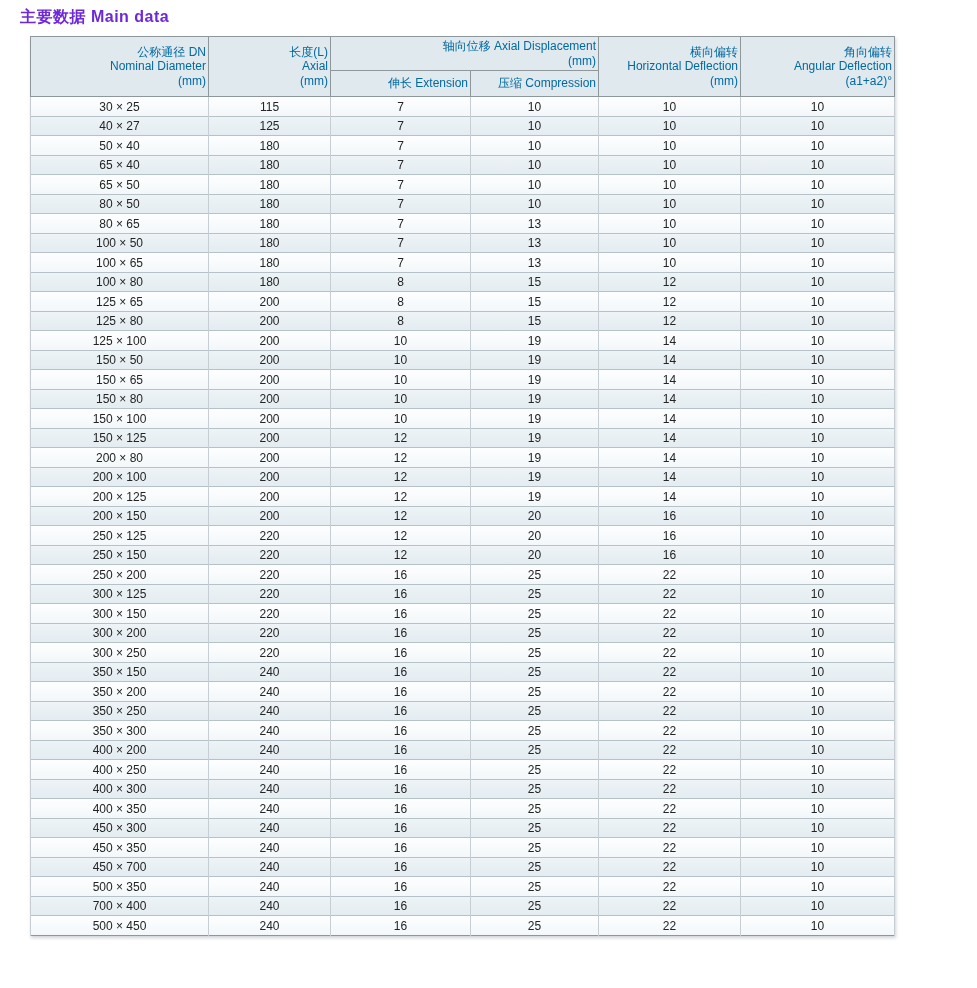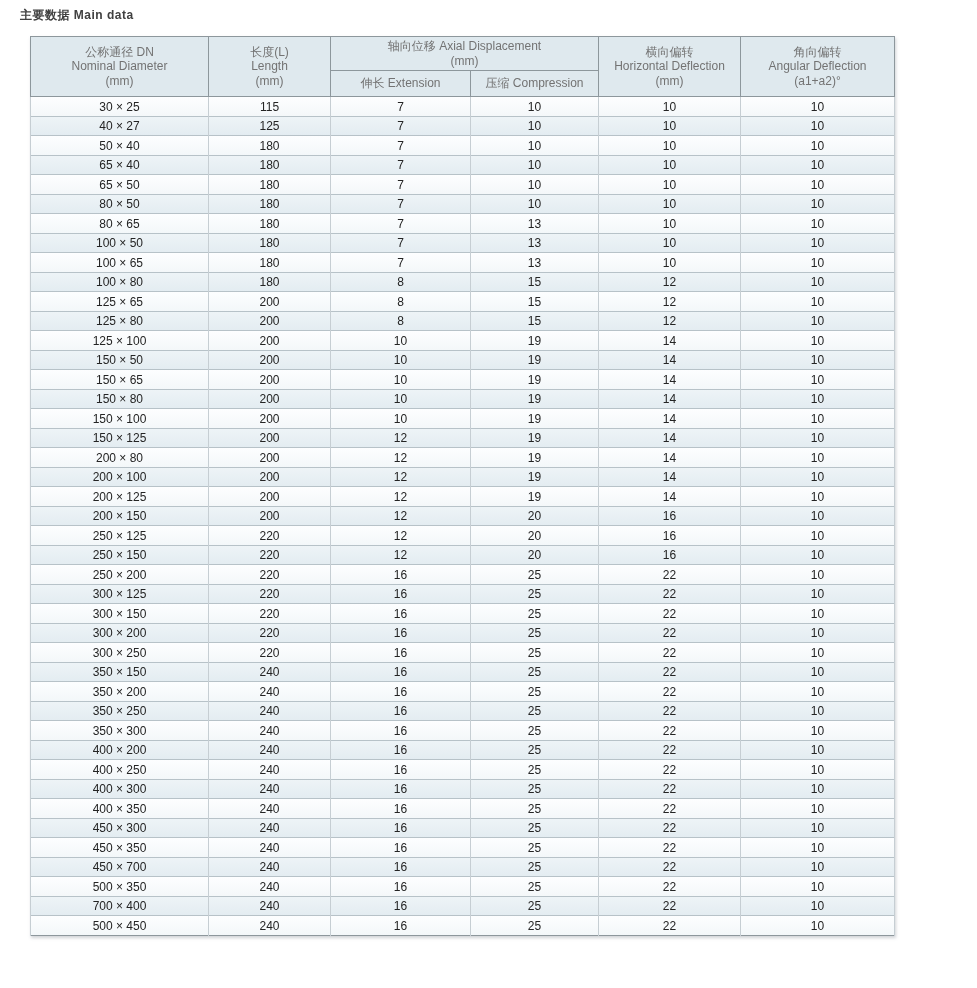--- a/index.html
+++ b/index.html
@@ -22,47 +22,47 @@
     width: 977px;
     height: 988px;
     overflow: hidden;
     font-family: "Liberation Sans", "DejaVu Sans", sans-serif;
     color: var(--text-color);
   }
   .page-title {
     position: absolute;
     left: 20px;
     top: 7px;
-    font-size: 12px;
+    font-size: 16px;
     font-weight: bold;
-    color: #404040;
+    color: #6d28d9;
     letter-spacing: 0.5px;
     white-space: pre;
   }
   .data-table {
     position: absolute;
     left: 30px;
     top: 36px;
     width: 864px;
     border-collapse: collapse;
     table-layout: fixed;
     border: 1px solid var(--outer-border);
     box-shadow: 1px 2px 3px rgba(120,130,140,0.35);
   }
   .data-table th {
     background: var(--header-bg);
     border: 1px solid var(--header-border);
     font-size: 12px;
     font-weight: normal;
     line-height: 1.22;
-    text-align: center;
+    text-align: right;
     vertical-align: middle;
     white-space: pre-line;
-    padding: 2px 8px;
-    color: #737373;
+    padding: 2px 2px;
+    color: #0369a1;
   }
   .data-table thead tr.header-top th { height: 30px; }
   .data-table thead tr.header-sub th { height: 26px; }
   .data-table td {
     border-left: 1px solid var(--col-line);
     border-right: 1px solid var(--col-line);
     border-top: 1px solid var(--row-line);
     font-size: 12px;
     text-align: center;
     vertical-align: middle;
@@ -91,21 +91,21 @@
     <col style="width:128px">
     <col style="width:142px">
     <col style="width:154px">
   </colgroup>
   <thead>
     <tr class="header-top">
       <th rowspan="2">公称通径 DN
 Nominal Diameter
 (mm)</th>
       <th rowspan="2">长度(L)
-Length
+Axial
 (mm)</th>
       <th colspan="2">轴向位移 Axial Displacement
 (mm)</th>
       <th rowspan="2">横向偏转
 Horizontal Deflection
 (mm)</th>
       <th rowspan="2">角向偏转
 Angular Deflection
 (a1+a2)°</th>
     </tr>

